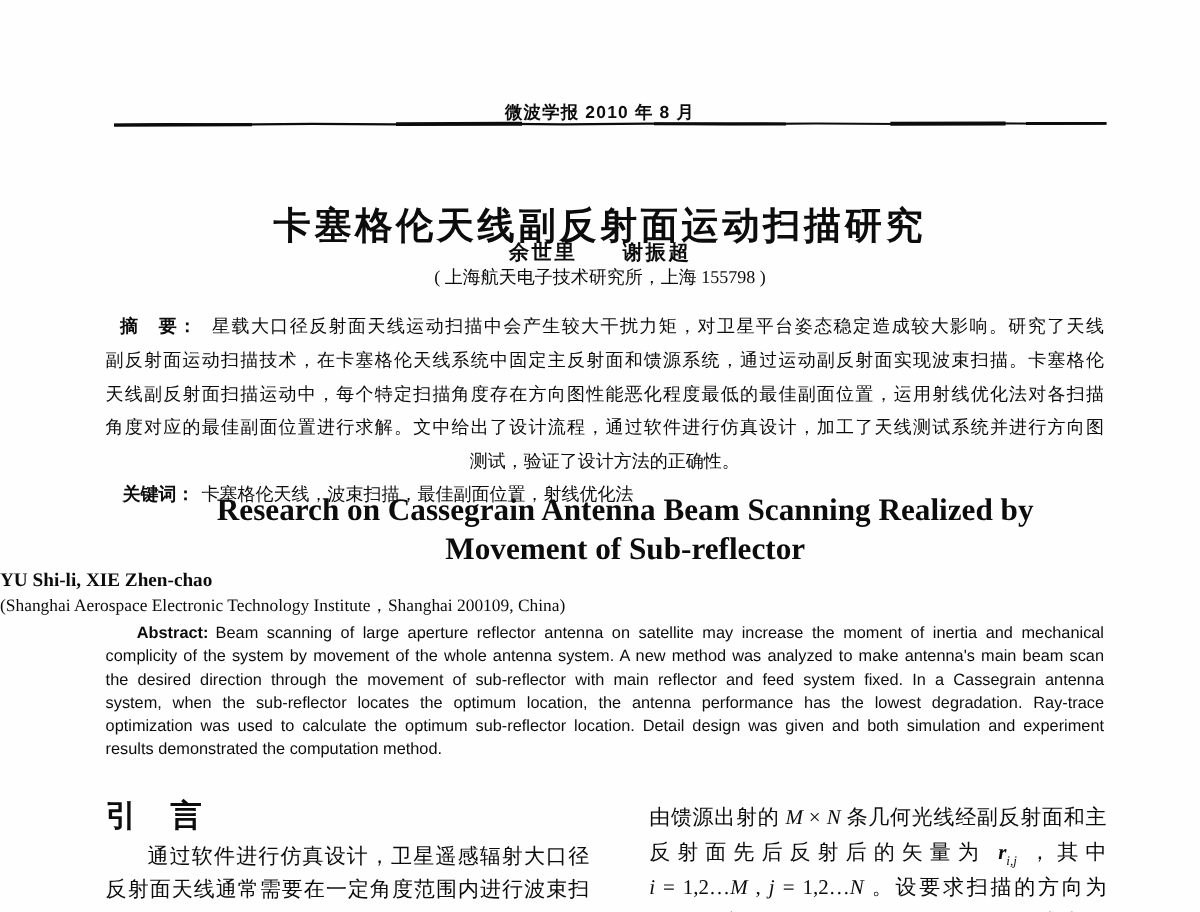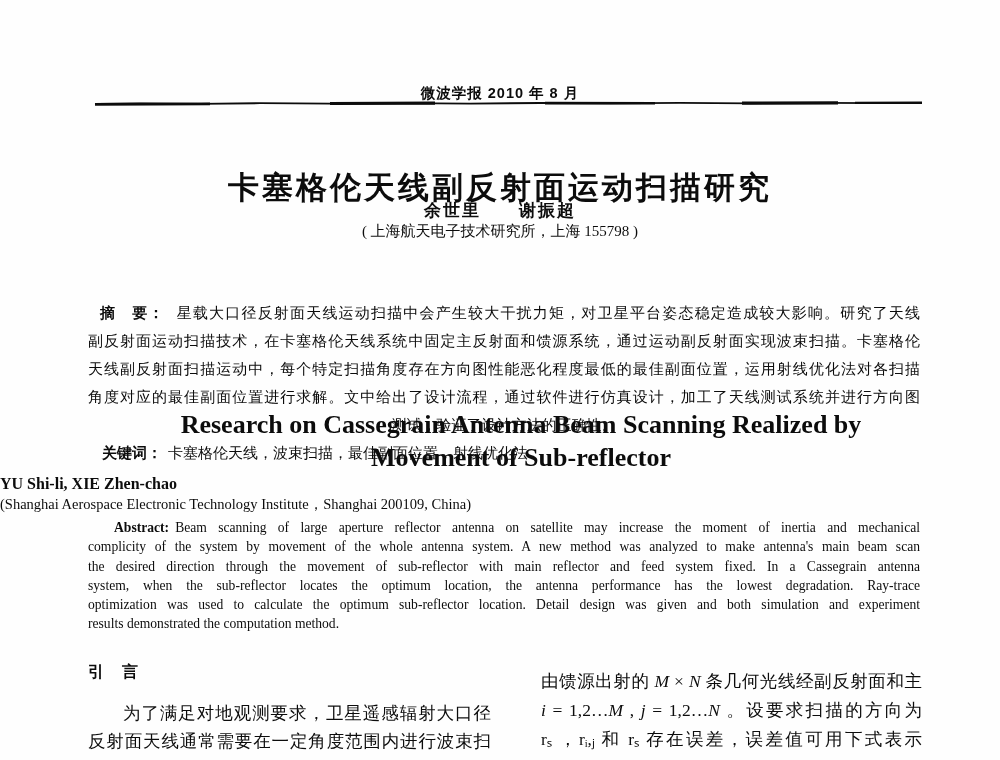--- a/index.html
+++ b/index.html
@@ -14,41 +14,41 @@
             font-family:"Liberation Sans",sans-serif;font-weight:bold;font-size:31px;letter-spacing:3px;}
   .authors-cn{position:absolute;top:199px;left:0;right:0;text-align:center;
               font-family:"Liberation Sans",sans-serif;font-weight:bold;font-size:17px;letter-spacing:2px;}
   .affil-cn{position:absolute;top:222px;left:0;right:0;text-align:center;
             font-family:"Liberation Serif",serif;font-size:15px;}
   
   .cnabs{position:absolute;top:259px;left:88px;width:832px;
          font-family:"Liberation Serif",serif;font-size:15px;}
   .cnabs .ln{line-height:28px;height:28px;text-align:justify;text-align-last:justify;white-space:nowrap;}
   .cnabs .ln.norm{text-align:center;text-align-last:auto;}
-  .cnabs .first{padding-left:12px;margin-top:40px;}
+  .cnabs .first{padding-left:12px;}
   .lbl{font-family:"Liberation Sans",sans-serif;font-weight:bold;margin-right:12px;}
   .kwln{line-height:28px;height:28px;padding-left:14px;white-space:nowrap;}
   
   .entitle{position:absolute;top:408px;left:0;right:0;text-align:center;
            font-family:"Liberation Serif",serif;font-weight:bold;font-size:26px;line-height:33px;padding-left:42px;}
   .enauth{position:absolute;top:475px;left:0;right:0;text-align:left;
           font-family:"Liberation Serif",serif;font-weight:bold;font-size:16px;}
   .enaffil{position:absolute;top:495px;left:0;right:0;
            font-family:"Liberation Serif",serif;font-size:14.5px;}
   .enabs{position:absolute;top:518px;left:88px;width:832px;
-         font-family:Liberation Serif, serif;font-size:13.6px;}
+         font-family:Liberation Sans, sans-serif;font-size:13.6px;}
   .enabs .ln{line-height:19.3px;height:19.3px;text-align:justify;text-align-last:justify;white-space:nowrap;}
   .enabs .ln.norm{text-align:left;text-align-last:auto;}
   .enabs .ind{padding-left:26px;}
   .elbl{font-weight:bold;margin-right:6px;}
   
   .bodycols{position:absolute;top:662px;left:88px;width:834px;display:flex;gap:18px;}
   .colL{width:403px;}
   .colR{width:413px;padding-top:5px;}
-  .colL h2{font-family:"Liberation Sans",sans-serif;font-weight:bold;font-size:16px;
+  .colL h2{font-family:"Liberation Sans",sans-serif;font-weight:bold;font-size:26px;
            margin:0 0 13px 0;letter-spacing:1px;height:24px;}
   .bln{font-family:"Liberation Serif",serif;font-size:17.5px;line-height:28.4px;height:28.4px;
        text-align:justify;text-align-last:justify;white-space:nowrap;}
   .colR .bln{line-height:29px;height:29px;margin-left:32px;}
   .bln.ind{padding-left:35px;}
   .mv{font-family:"Liberation Serif",serif;font-style:italic;}
   .mvb{font-family:"Liberation Serif",serif;font-style:italic;font-weight:bold;}
   .bln sub{font-size:11px;line-height:0;}
 </style>
 </head>
@@ -98,27 +98,30 @@
     <div class="ln">complicity of the system by movement of the whole antenna system. A new method was analyzed to make antenna's main beam scan</div>
     <div class="ln">the desired direction through the movement of sub-reflector with main reflector and feed system fixed. In a Cassegrain antenna</div>
     <div class="ln">system, when the sub-reflector locates the optimum location, the antenna performance has the lowest degradation. Ray-trace</div>
     <div class="ln">optimization was used to calculate the optimum sub-reflector location. Detail design was given and both simulation and experiment</div>
     <div class="ln norm">results demonstrated the computation method.</div>
   </div>
 
   <div class="bodycols">
     <div class="colL">
       <h2>引　言</h2>
-      <div class="bln ind">为了满足对地观测要求，卫星遥感辐射大口径</div>
+      <div class="bln ind">通过软件进行仿真设计，卫星遥感辐射大口径</div>
       <div class="bln">反射面天线通常需要在一定角度范围内进行波束扫</div>
       <div class="bln">描，如将整个天线系统进行物理位置运动扫描，由</div>
     </div>
     <div class="colR">
       <div class="bln">
         <span>由馈源出射的 </span><span class="mv">M</span><span> × </span><span class="mv">N</span><span> 条几何光线经副反射面和主</span>
+      </div>
+      <div class="bln">
+        <span>反射面先后反射后的矢量为 </span><span class="mvb">r</span><sub class="mv">i,j</sub><span> ，其中</span>
       </div>
       <div class="bln">
         <span class="mv">i</span><span> = 1,2…</span><span class="mv">M</span><span> , </span><span class="mv">j</span><span> = 1,2…</span><span class="mv">N</span><span> 。设要求扫描的方向为</span>
       </div>
       <div class="bln">rₛ ，rᵢ,ⱼ 和 rₛ 存在误差，误差值可用下式表示</div>
     </div>
   </div>
 
 </div>
 

